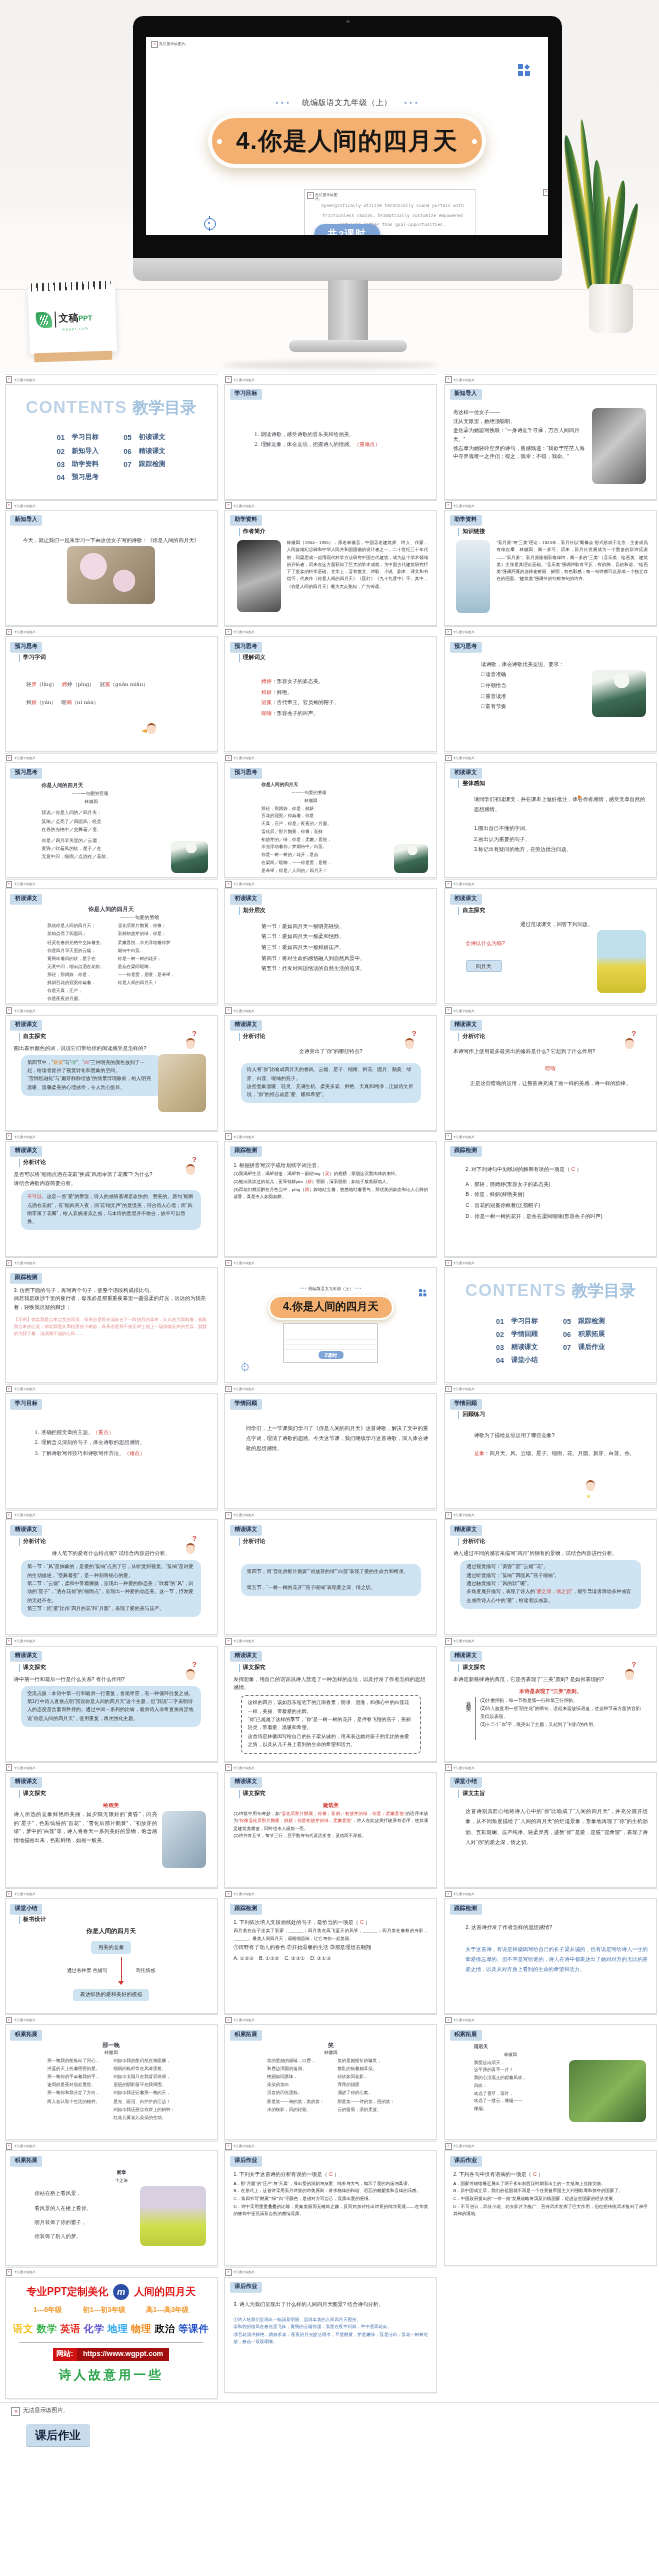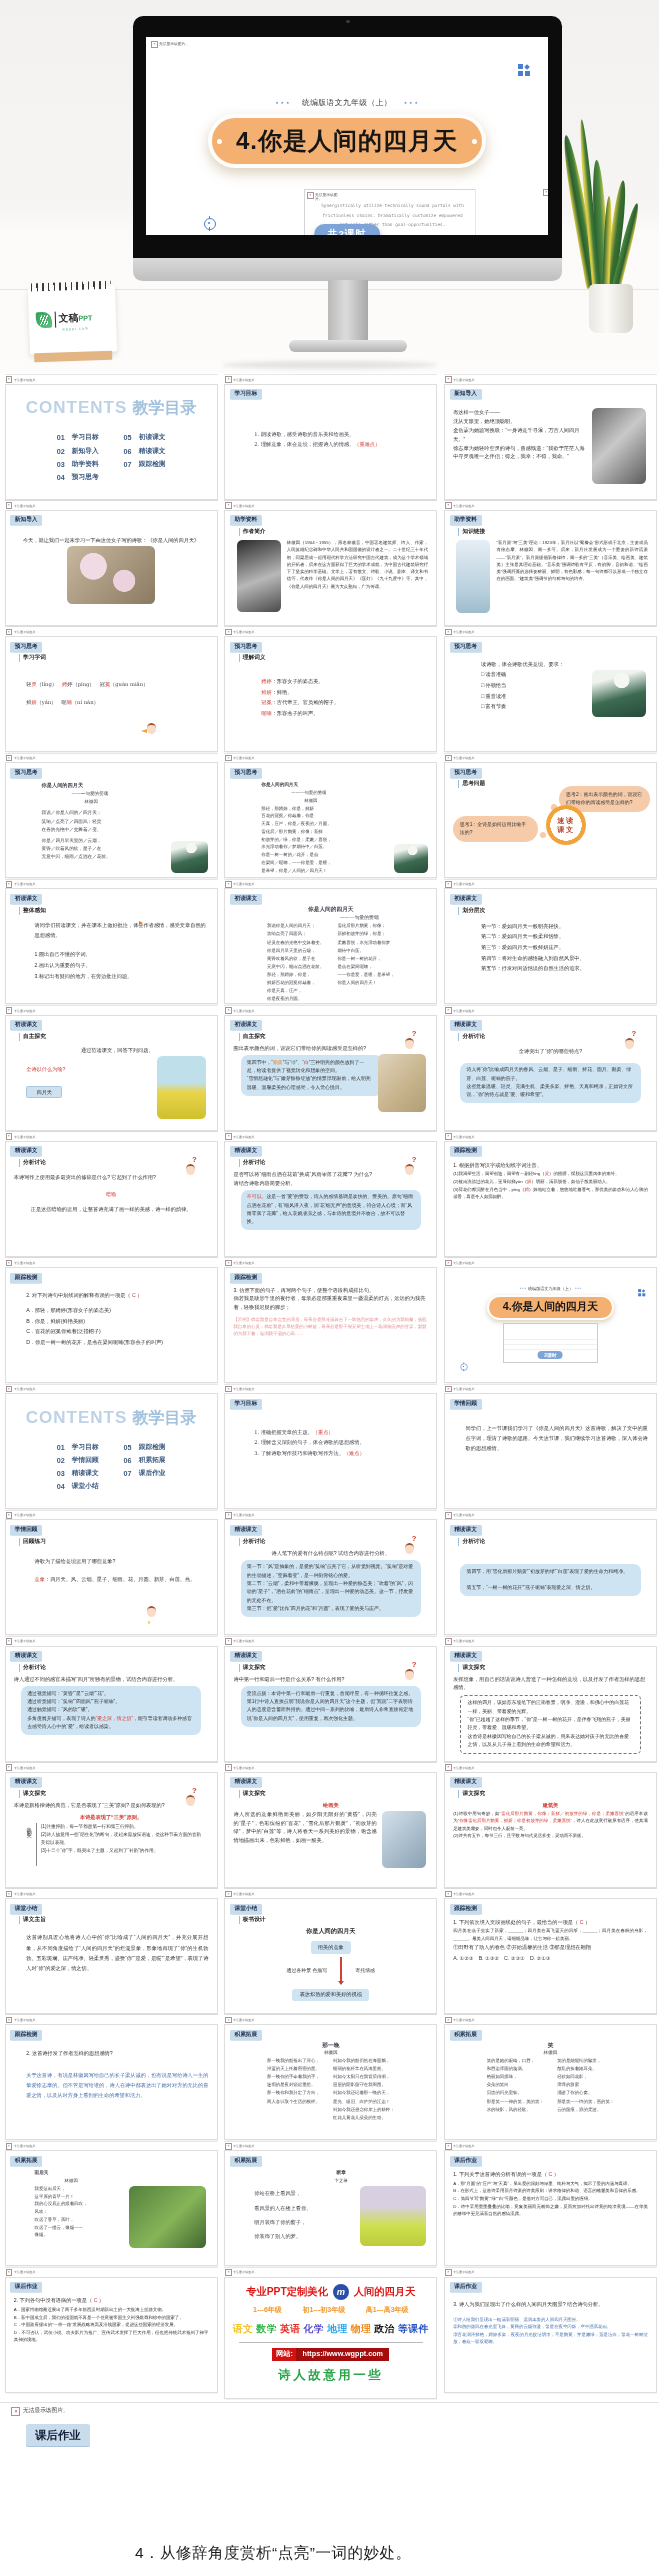--- a/index.html
+++ b/index.html
@@ -398,32 +398,20 @@
           <div class="row kai xs">你是一树一树的／花开，是燕</div>
           <div class="row kai xs">在梁间／呢喃，——你是爱，是暖，</div>
           <div class="row kai xs">是希望，你是／人间的／四月天！</div>
         </div></div>
     </div>
     <div class="cell">
       <div class="cell-head">
         <span class="bi">×</span>
         <span class="txt">无法显示该图片。</span>
       </div>
-      <div class="slide bubbles"><div class="badge">预习思考</div><div class="sub">思考问题</div><div class="bub b1">思考1：全诗是如何运用比喻手法的?</div><div class="bub b2">思考2：画出表示颜色的词，说说它们带给你的阅读感受是怎样的?</div><div class="sread">
-          <div class="in">
-            <div>速读</div>
-            <div>课文</div>
-          </div>
-        </div></div>
-    </div>
-    <div class="cell">
-      <div class="cell-head">
-        <span class="bi">×</span>
-        <span class="txt">无法显示该图片。</span>
-      </div>
       <div class="slide std"><div class="badge">初读课文</div><div class="sub">整体感知</div><div class="ico ico-speaker"></div><div class="sbody pl56">
           <div style="height: 2.1px;"></div>
           <div class="row lh2"><span class="sg ">请同学们初读课文，并在课本上做好批注，体会作者感情，感受文章自然的思想感情。</span></div>
           <div style="height: 8.2px;"></div>
           <div class="row lh2"><span class="sg ">1.圈出自己不懂的字词。</span></div>
           <div class="row lh2"><span class="sg ">2.画出认为重要的句子。</span></div>
           <div class="row lh2"><span class="sg ">3.标记出有疑问的地方，在旁边批注问题。</span></div>
         </div></div>
     </div>
     <div class="cell">
@@ -974,17 +962,16 @@
         </div></div>
     </div>
   </div>
 
 <div class="final">
   <div class="final-head">
       <span class="bi">×</span>
       <span class="txt">无法显示该图片。</span>
     </div>
   <div class="badge-big">课后作业</div>
-  <div class="final-q">4．从修辞角度赏析“点亮”一词的妙处。</div>
   
   
 </div>
 
 
 </body></html>

